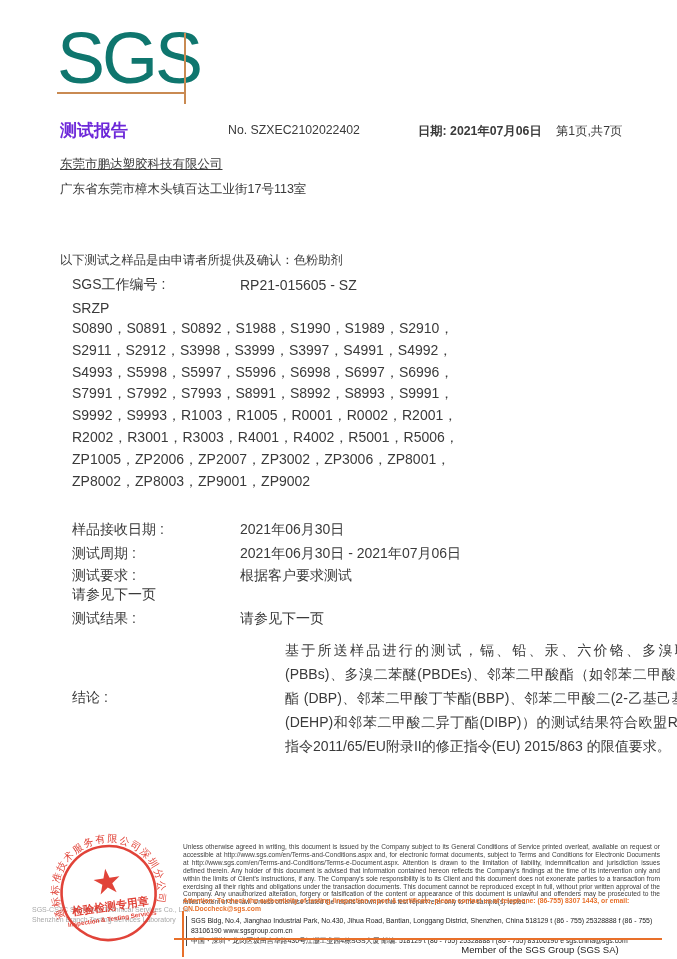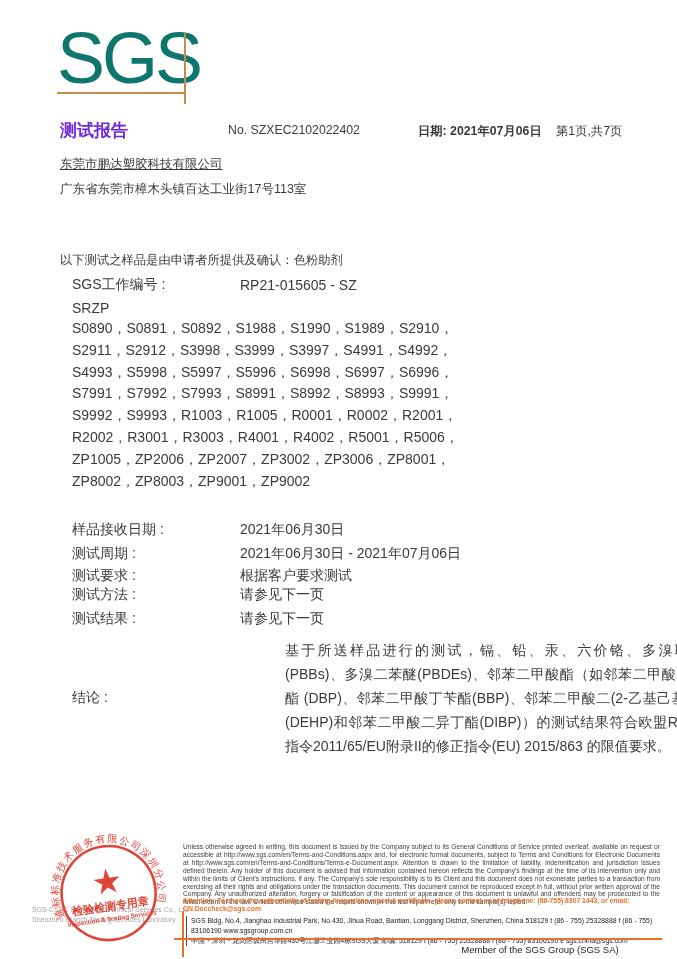--- a/index.html
+++ b/index.html
@@ -100,21 +100,20 @@
     <span class="lbl">测试周期 :</span>
     <span class="val">2021年06月30日 - 2021年07月06日</span>
   </div>
 
   <div class="row" style="top:567px">
     <span class="lbl">测试要求 :</span>
     <span class="val">根据客户要求测试</span>
   </div>
 
   <div class="row" style="top:586px">
-    <span class="lbl">测试方法 :</span>
     <span class="val">请参见下一页</span>
   </div>
 
   <div class="row" style="top:610px">
     <span class="lbl">测试结果 :</span>
     <span class="val">请参见下一页</span>
   </div>
 
   <div class="row" style="top:638px">
     <span class="lbl">结论 :</span>

